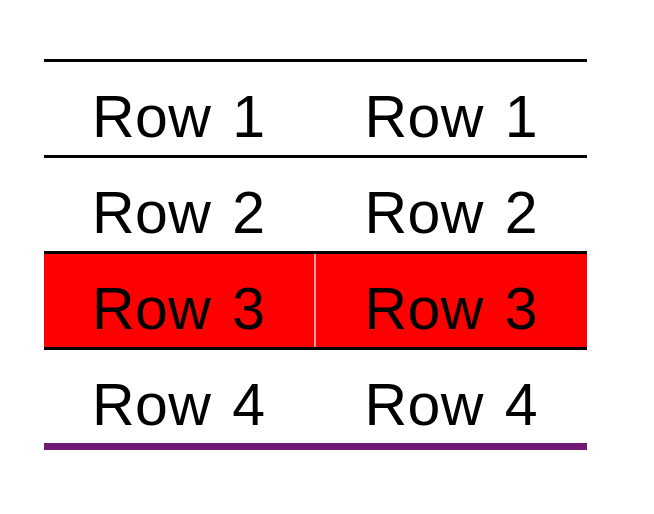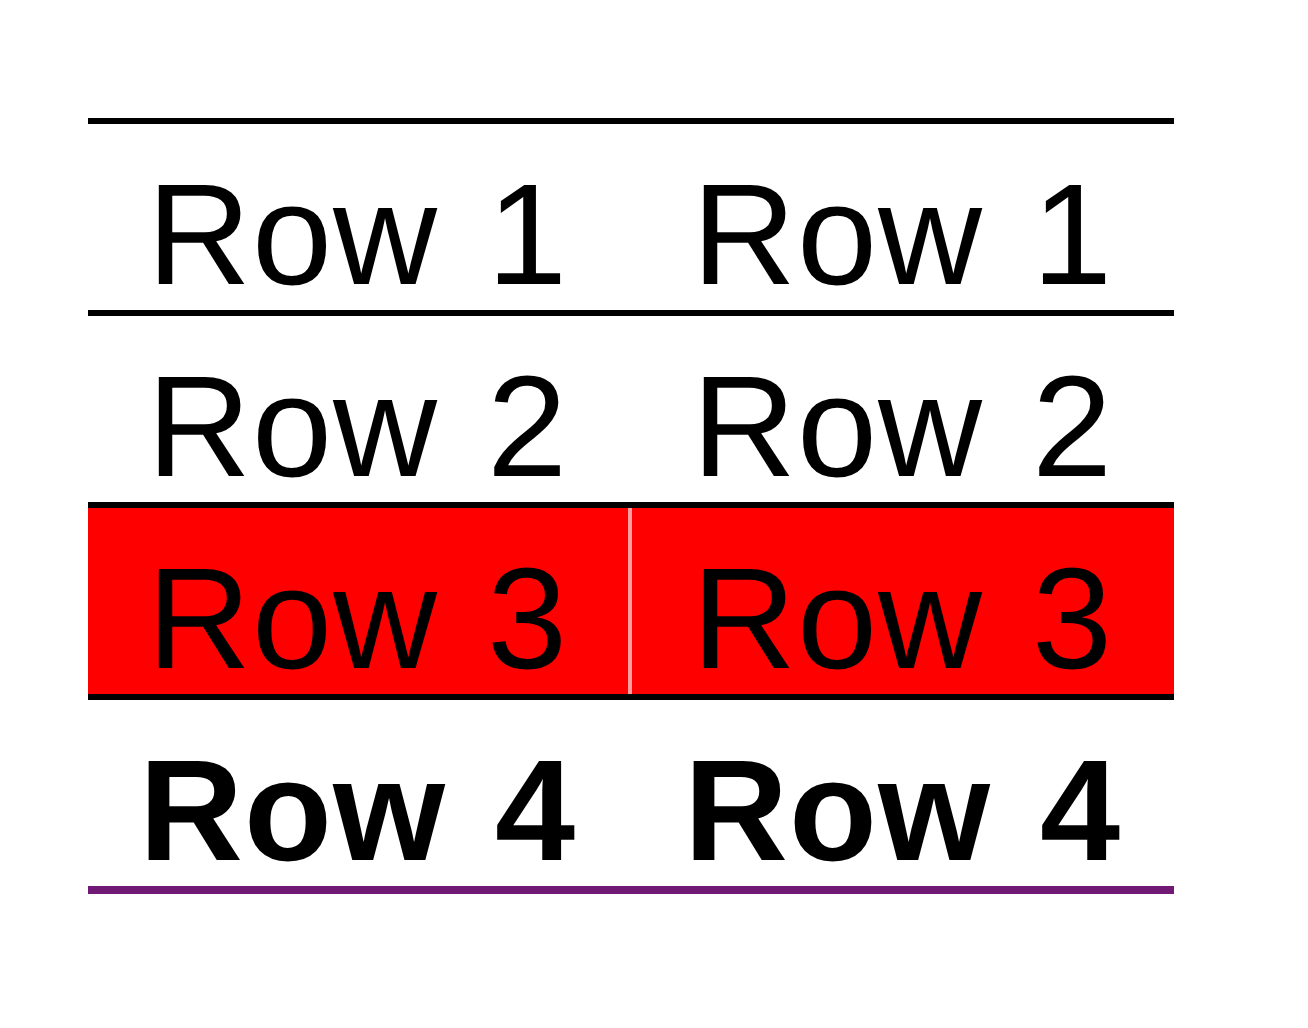--- a/index.html
+++ b/index.html
@@ -20,30 +20,29 @@
     top: 59px;
     width: 543px;
   }
   .row {
     display: flex;
     height: 93px;
     border-top: 3px solid #000000;
     align-items: center;
   }
   .row:last-child {
-    border-bottom: 4px solid #701a75;
-    font-weight: bold;
+    border-bottom: 7px solid #701a75;
   }
   .cell {
     flex: 1 1 50%;
     display: flex;
     align-items: center;
     justify-content: center;
     height: 100%;
-    font-size: 72px;
+    font-size: 59px;
     line-height: 1;
     color: #000000;
     letter-spacing: 0.5px;
     word-spacing: 4px;
     white-space: nowrap;
     padding-top: 18px;
     box-sizing: border-box;
   }
   
   .cell:first-child {

